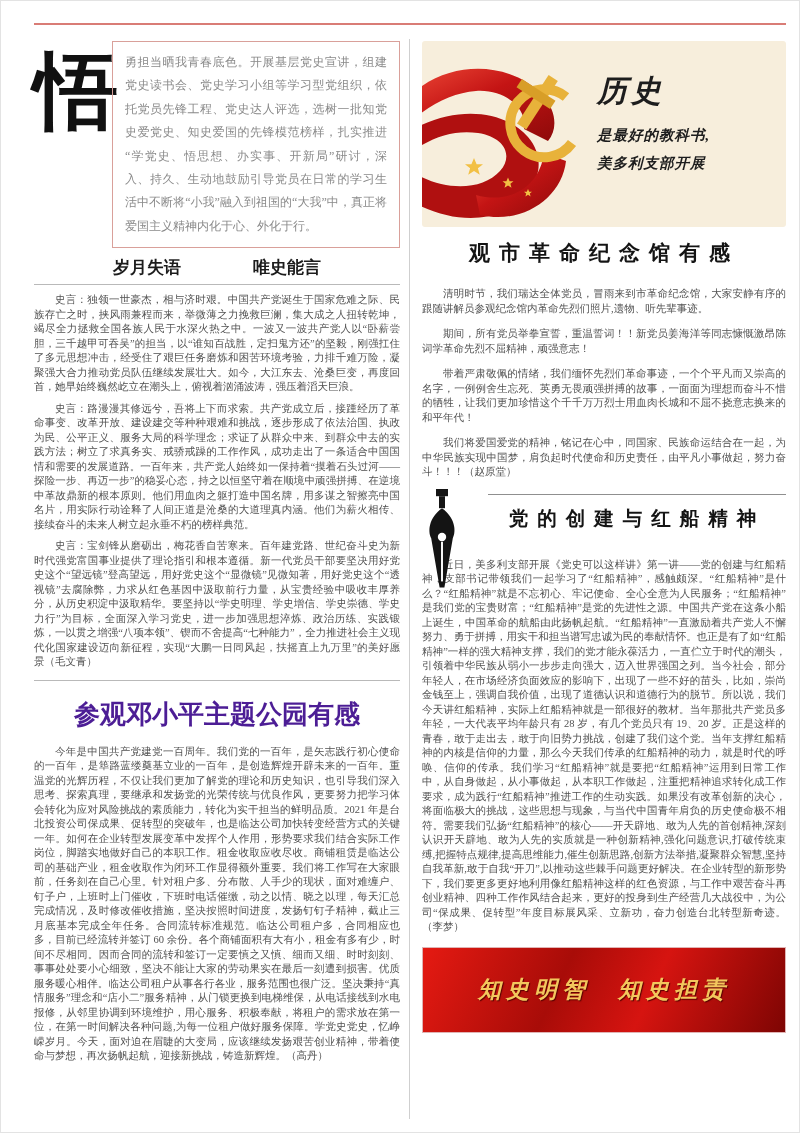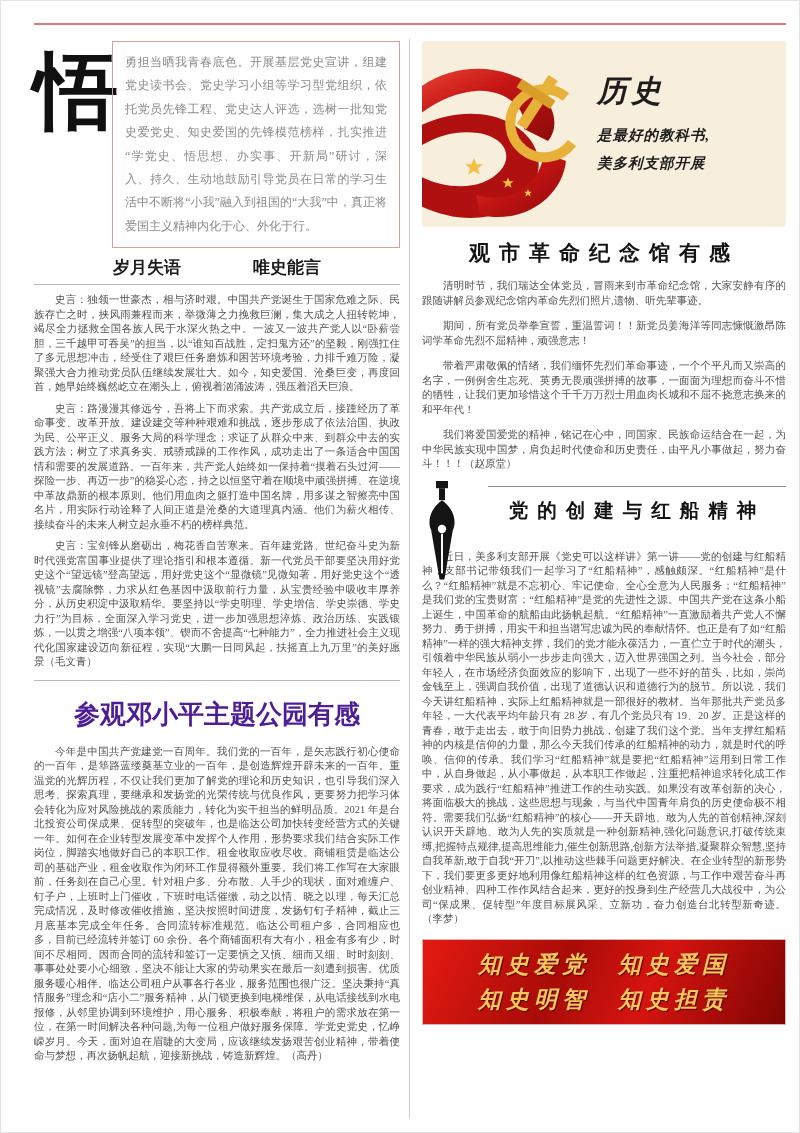--- a/index.html
+++ b/index.html
@@ -33,21 +33,21 @@
   
   .hero{position:relative;height:186px;background:#f7eedc;border-radius:3px;
         margin:2px 0 12px;overflow:hidden;}
   .hero svg{position:absolute;left:-6px;top:4px;}
   .hero-text{position:absolute;right:14px;top:30px;width:175px;color:#1d1d1d;
              font-style:italic;font-weight:bold;margin-left:20px;}
   .hero-big{font-size:30px;letter-spacing:4px;margin-bottom:10px;}
   .hero-line{font-size:14.5px;line-height:1.9;letter-spacing:1px;}
 
   .a3-title{font-size:21px;font-weight:bold;letter-spacing:9px;text-align:center;
-            color:#141414;margin:6px 0 12px;font-family:"Liberation Sans","DejaVu Sans",sans-serif;}
+            color:#141414;margin:6px 0 20px;font-family:"Liberation Sans","DejaVu Sans",sans-serif;}
   .col-right p.body{margin-bottom:11px;}
 
   
   .a4-header{position:relative;margin:14px 0 6px;min-height:58px;}
   .pen{position:absolute;left:2px;top:-6px;}
   .a4-line{border:none;border-top:1.5px solid #8f8f8f;margin:2px 0 0 66px;}
   .a4-title{margin-left:66px;text-align:center;font-size:19.5px;font-weight:bold;
             letter-spacing:9px;color:#141414;padding-top:10px;
             font-family:Liberation Serif, serif;}
 
@@ -73,21 +73,21 @@
         <div class="big-char">悟</div>
         <div class="intro-box">勇担当晒我青春底色。开展基层党史宣讲，组建党史读书会、党史学习小组等学习型党组织，依托党员先锋工程、党史达人评选，选树一批知党史爱党史、知史爱国的先锋模范榜样，扎实推进“学党史、悟思想、办实事、开新局”研讨，深入、持久、生动地鼓励引导党员在日常的学习生活中不断将“小我”融入到祖国的“大我”中，真正将爱国主义精神内化于心、外化于行。</div>
       </div>
 
       <div class="a1-head">
         <span>岁月失语</span>
         <span>唯史能言</span>
       </div>
       <hr class="h-rule">
 
-      <p class="body">史言：独领一世豪杰，相与济时艰。中国共产党诞生于国家危难之际、民族存亡之时，挟风雨兼程而来，举微薄之力挽救巨澜，集大成之人扭转乾坤，竭尽全力拯救全国各族人民于水深火热之中。一波又一波共产党人以“卧薪尝胆，三千越甲可吞吴”的担当，以“谁知百战胜，定扫鬼方还”的坚毅，刚强扛住了多元思想冲击，经受住了艰巨任务磨炼和困苦环境考验，力排千难万险，凝聚强大合力推动党员队伍继续发展壮大。如今，知史爱国、沧桑巨变，再度回首，她早始终巍然屹立在潮头上，俯视着汹涌波涛，强压着滔天巨浪。</p>
+      <p class="body">史言：独领一世豪杰，相与济时艰。中国共产党诞生于国家危难之际、民族存亡之时，挟风雨兼程而来，举微薄之力挽救巨澜，集大成之人扭转乾坤，竭尽全力拯救全国各族人民于水深火热之中。一波又一波共产党人以“卧薪尝胆，三千越甲可吞吴”的担当，以“谁知百战胜，定扫鬼方还”的坚毅，刚强扛住了多元思想冲击，经受住了艰巨任务磨炼和困苦环境考验，力排千难万险，凝聚强大合力推动党员队伍继续发展壮大。如今，大江东去、沧桑巨变，再度回首，她早始终巍然屹立在潮头上，俯视着汹涌波涛，强压着滔天巨浪。</p>
       <p class="body">史言：路漫漫其修远兮，吾将上下而求索。共产党成立后，接踵经历了革命事变、改革开放、建设建交等种种艰难和挑战，逐步形成了依法治国、执政为民、公平正义、服务大局的科学理念；求证了从群众中来、到群众中去的实践方法；树立了求真务实、戒骄戒躁的工作作风，成功走出了一条适合中国国情和需要的发展道路。一百年来，共产党人始终如一保持着“摸着石头过河——探险一步、再迈一步”的稳妥心态，持之以恒坚守着在顺境中顽强拼搏、在逆境中革故鼎新的根本原则。他们用血肉之躯打造中国名牌，用多谋之智擦亮中国名片，用实际行动诠释了人间正道是沧桑的大道理真内涵。他们为薪火相传、接续奋斗的未来人树立起永垂不朽的榜样典范。</p>
       <p class="body">史言：宝剑锋从磨砺出，梅花香自苦寒来。百年建党路、世纪奋斗史为新时代强党富国事业提供了理论指引和根本遵循。新一代党员干部要坚决用好党史这个“望远镜”登高望远，用好党史这个“显微镜”见微知著，用好党史这个“透视镜”去腐除弊，力求从红色基因中汲取前行力量，从宝贵经验中吸收丰厚养分，从历史积淀中汲取精华。要坚持以“学史明理、学史增信、学史崇德、学史力行”为目标，全面深入学习党史，进一步加强思想淬炼、政治历练、实践锻炼，一以贯之增强“八项本领”、锲而不舍提高“七种能力”，全力推进社会主义现代化国家建设迈向新征程，实现“大鹏一日同风起，扶摇直上九万里”的美好愿景（毛文青）</p>
 
       <hr class="h-rule" style="margin:10px 0 0">
 
       <div class="a2-title">参观邓小平主题公园有感</div>
       <p class="body">今年是中国共产党建党一百周年。我们党的一百年，是矢志践行初心使命的一百年，是筚路蓝缕奠基立业的一百年，是创造辉煌开辟未来的一百年。重温党的光辉历程，不仅让我们更加了解党的理论和历史知识，也引导我们深入思考、探索真理，要继承和发扬党的光荣传统与优良作风，更要努力把学习体会转化为应对风险挑战的素质能力，转化为实干担当的鲜明品质。2021 年是台北投资公司保成果、促转型的突破年，也是临达公司加快转变经营方式的关键一年。如何在企业转型发展变革中发挥个人作用，形势要求我们结合实际工作岗位，脚踏实地做好自己的本职工作。租金收取应收尽收。商铺租赁是临达公司的基础产业，租金收取作为闭环工作显得额外重要。我们将工作写在大家眼前，任务刻在自己心里。针对租户多、分布散、人手少的现状，面对难缠户、钉子户，上班时上门催收，下班时电话催缴，动之以情、晓之以理，每天汇总完成情况，及时修改催收措施，坚决按照时间进度，发扬钉钉子精神，截止三月底基本完成全年任务。合同流转标准规范。临达公司租户多，合同相应也多，目前已经流转并签订 60 余份。各个商铺面积有大有小，租金有多有少，时间不尽相同。因而合同的流转和签订一定要慎之又慎、细而又细、时时刻刻、事事处处要小心细致，坚决不能让大家的劳动果实在最后一刻遭到损害。优质服务暖心相伴。临达公司租户从事各行各业，服务范围也很广泛。坚决秉持“真情服务”理念和“店小二”服务精神，从门锁更换到电梯维保，从电话接线到水电报修，从邻里协调到环境维护，用心服务、积极奉献，将租户的需求放在第一位，在第一时间解决各种问题,为每一位租户做好服务保障。学党史党史，忆峥嵘岁月。今天，面对迫在眉睫的大变局，应该继续发扬艰苦创业精神，带着使命与梦想，再次扬帆起航，迎接新挑战，铸造新辉煌。（高丹）</p>
     </div>
 
     <div class="v-divider"></div>
@@ -133,18 +133,17 @@
           <path d="M30 32 C8 48 6 70 12 82 L26 164 L34 164 L48 82 C54 70 52 48 30 32 Z" fill="#141414"></path>
           <circle cx="30" cy="80" r="7" fill="#fff"></circle>
           <rect x="28.4" y="88" width="3.2" height="66" fill="#fff"></rect>
         </svg>
         <hr class="a4-line">
         <div class="a4-title">党的创建与红船精神</div>
       </div>
       <p class="body">近日，美多利支部开展《党史可以这样讲》第一讲——党的创建与红船精神，支部书记带领我们一起学习了“红船精神”，感触颇深。“红船精神”是什么？“红船精神”就是不忘初心、牢记使命、全心全意为人民服务；“红船精神”是我们党的宝贵财富；“红船精神”是党的先进性之源。中国共产党在这条小船上诞生，中国革命的航船由此扬帆起航。“红船精神”一直激励着共产党人不懈努力、勇于拼搏，用实干和担当谱写忠诚为民的奉献情怀。也正是有了如“红船精神”一样的强大精神支撑，我们的党才能永葆活力，一直伫立于时代的潮头，引领着中华民族从弱小一步步走向强大，迈入世界强国之列。当今社会，部分年轻人，在市场经济负面效应的影响下，出现了一些不好的苗头，比如，崇尚金钱至上，强调自我价值，出现了道德认识和道德行为的脱节。所以说，我们今天讲红船精神，实际上红船精神就是一部很好的教材。当年那批共产党员多年轻，一大代表平均年龄只有 28 岁，有几个党员只有 19、20 岁。正是这样的青春，敢于走出去，敢于向旧势力挑战，创建了我们这个党。当年支撑红船精神的内核是信仰的力量，那么今天我们传承的红船精神的动力，就是时代的呼唤、信仰的传承。我们学习“红船精神”就是要把“红船精神”运用到日常工作中，从自身做起，从小事做起，从本职工作做起，注重把精神追求转化成工作要求，成为践行“红船精神”推进工作的生动实践。如果没有改革创新的决心，将面临极大的挑战，这些思想与现象，与当代中国青年肩负的历史使命极不相符。需要我们弘扬“红船精神”的核心——开天辟地、敢为人先的首创精神,深刻认识开天辟地、敢为人先的实质就是一种创新精神,强化问题意识,打破传统束缚,把握特点规律,提高思维能力,催生创新思路,创新方法举措,凝聚群众智慧,坚持自我革新,敢于自我“开刀”,以推动这些棘手问题更好解决。在企业转型的新形势下，我们要更多更好地利用像红船精神这样的红色资源，与工作中艰苦奋斗再创业精神、四种工作作风结合起来，更好的投身到生产经营几大战役中，为公司“保成果、促转型”年度目标展风采、立新功，奋力创造台北转型新奇迹。（李梦）</p>
 
       <div class="banner">
-        <div class="banner-line">知史爱党　知史爱国</div>
         <div class="banner-line">知史明智　知史担责</div>
       </div>
     </div>
   </div>
 </div>
 
 </body></html>

